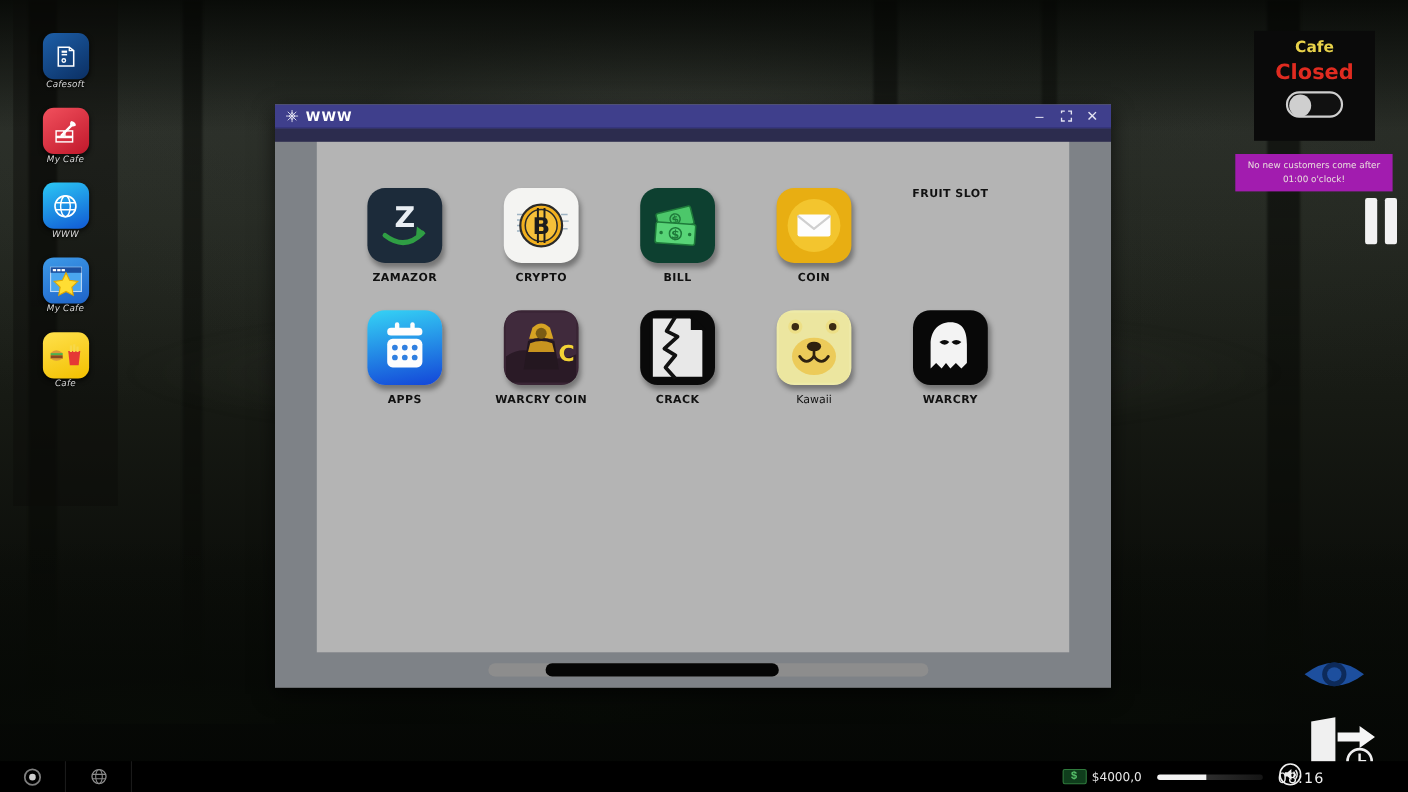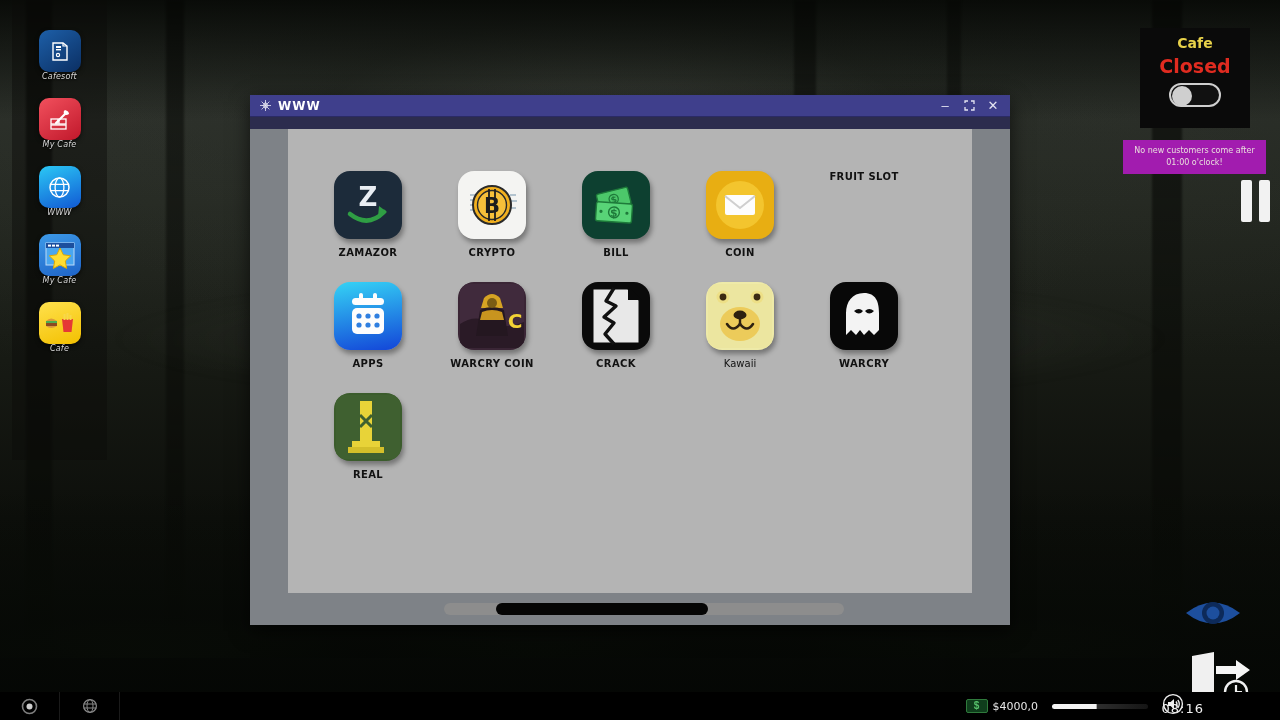--- a/index.html
+++ b/index.html
@@ -449,32 +449,20 @@
           <div class="app-ico" style="background:#080808;">
             <svg width="58" height="58" viewBox="0 0 58 58">
               <path d="M29 6 C17 6 11 15 11 26 v22 l5 -5 5 5 4 -5 4 5 5 -5 5 5 5 -5 V26 C44 15 41 6 29 6z" fill="#f3f3f3"></path>
               <path d="M19 24 q5 -4 9 0 q-4 5 -9 0z" fill="#0a0a0a"></path>
               <path d="M39 24 q-5 -4 -9 0 q4 5 9 0z" fill="#0a0a0a"></path>
             </svg>
           </div>
           <div class="app-lbl">WARCRY</div>
         </div>
 
-        <div class="app-cell">
-          <div class="app-ico" style="background:#3b5c2c;">
-            <svg width="64" height="64" viewBox="0 0 64 64">
-              <rect x="0" y="0" width="64" height="64" fill="#3f6030"></rect>
-              <rect x="24" y="6" width="12" height="40" fill="#e8d338"></rect>
-              <path d="M24 20 l12 12 M36 20 l-12 12" stroke="#3f6030" stroke-width="3"></path>
-              <rect x="16" y="46" width="28" height="6" fill="#e8d338"></rect>
-              <rect x="12" y="52" width="36" height="6" fill="#d4bf2a"></rect>
-            </svg>
-          </div>
-          <div class="app-lbl">REAL</div>
-        </div>
 
       </div>
     </div>
 
     <div id="hscroll-track">
       <div id="hscroll-thumb"></div>
     </div>
   </div>
 </div>
 

